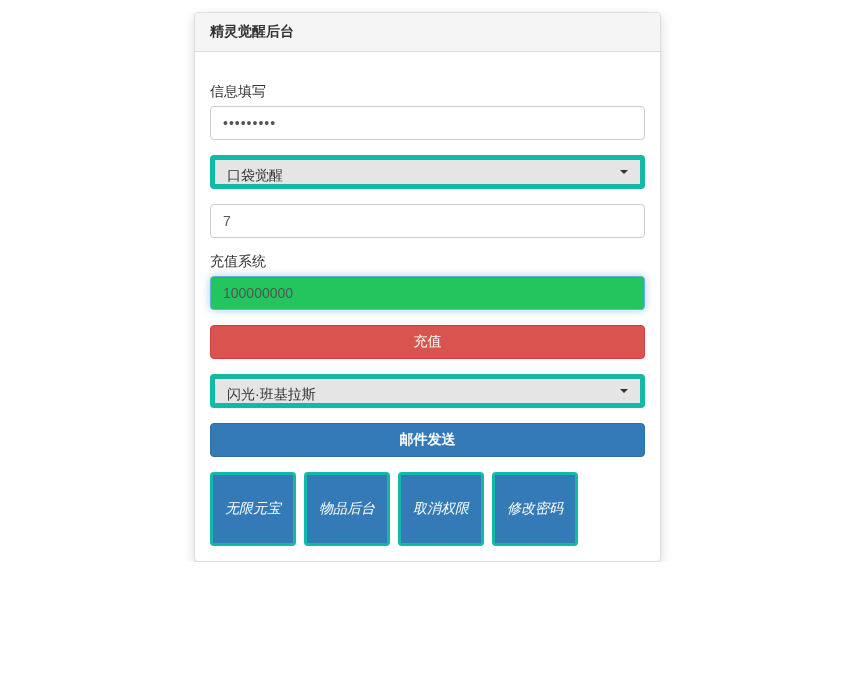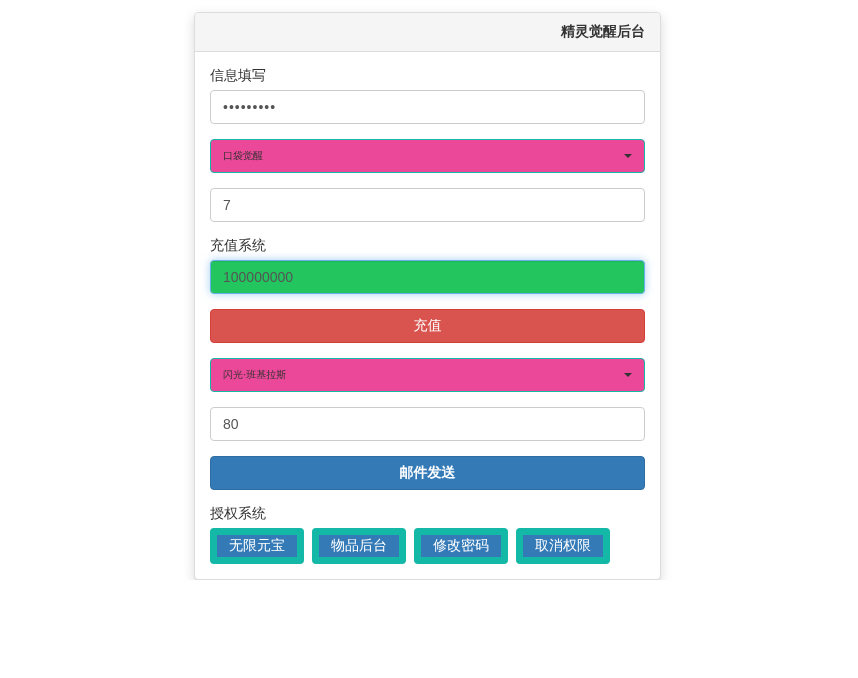--- a/index.html
+++ b/index.html
@@ -17,37 +17,36 @@
       border: 1px solid #ddd;
       border-radius: 4px;
       box-shadow: 0 1px 1px rgba(0,0,0,0.05), 0 4px 12px rgba(0,0,0,0.15);
     }
     .panel-header {
       background: #f5f5f5;
       border-bottom: 1px solid #ddd;
       padding: 10px 15px;
       border-top-left-radius: 3px;
       border-top-right-radius: 3px;
-      text-align: right;
     }
     .panel-title {
       font-size: 14px;
       font-weight: bold;
       color: #333;
     }
     .panel-body {
       padding: 15px;
     }
     .section-label {
       font-size: 14px;
       color: #333;
       margin-bottom: 5px;
       margin-top: 5px;
     }
-    .section-label.first { margin-top: 0; }
+    .section-label.first { margin-top: 16px; }
     .form-control {
       display: block;
       width: 100%;
       height: 34px;
       padding: 6px 12px;
       font-size: 14px;
       line-height: 1.42857;
       color: #555;
       background: #fff;
       border: 1px solid #ccc;
@@ -63,25 +62,25 @@
     }
     .dropdown {
       position: relative;
       width: 100%;
       margin-bottom: 15px;
     }
     .dropdown-btn {
       width: 100%;
       height: 34px;
       padding: 6px 12px;
-      font-size: 10px;
+      font-size: 14px;
       line-height: 1.42857;
       color: #333;
-      background: #ec4899;
-      border: 1px solid #14b8a6;
+      background: #e5e5e5;
+      border: 5px solid #14b8a6;
       border-radius: 4px;
       text-align: left;
       cursor: pointer;
       position: relative;
     }
     .caret {
       position: absolute;
       right: 12px;
       top: 50%;
       transform: translateY(-50%);
@@ -107,29 +106,30 @@
     }
     .btn-danger { background: #d9534f; border-color: #d43f3a; }
     .btn-primary { background: #337ab7; border-color: #2e6da4; font-weight: bold; }
     .btn-row {
       display: flex;
       gap: 8px;
       margin-top: 0;
     }
     .btn-sm {
       display: inline-block;
-      padding: 1px 12px;
+      padding: 24px 12px;
       font-size: 14px;
       line-height: 1.42857;
       border-radius: 4px;
       color: #fff;
       background: #337ab7;
-      border: 7px solid #14b8a6;
+      border: 3px solid #14b8a6;
       cursor: pointer;
       white-space: nowrap;
+      font-style: italic;
     }
     input[type="password"] {
       font-family: Arial, sans-serif;
       letter-spacing: 1px;
     }
   </style>
 </head>
 <body>
 
 <div class="panel">
@@ -157,27 +157,25 @@
 
     <button class="btn btn-danger">充值</button>
 
     <div class="dropdown">
       <button class="dropdown-btn">
         <span>闪光·班基拉斯</span>
         <span class="caret"></span>
       </button>
     </div>
 
-    <input type="text" class="form-control" value="80" style="">
 
     <button class="btn btn-primary">邮件发送</button>
 
-    <div class="section-label">授权系统</div>
 
     <div class="btn-row">
       <button class="btn-sm">无限元宝</button>
       <button class="btn-sm">物品后台</button>
+      <button class="btn-sm">取消权限</button>
       <button class="btn-sm">修改密码</button>
-      <button class="btn-sm">取消权限</button>
     </div>
 
   </div>
 </div>
 
 </body></html>

